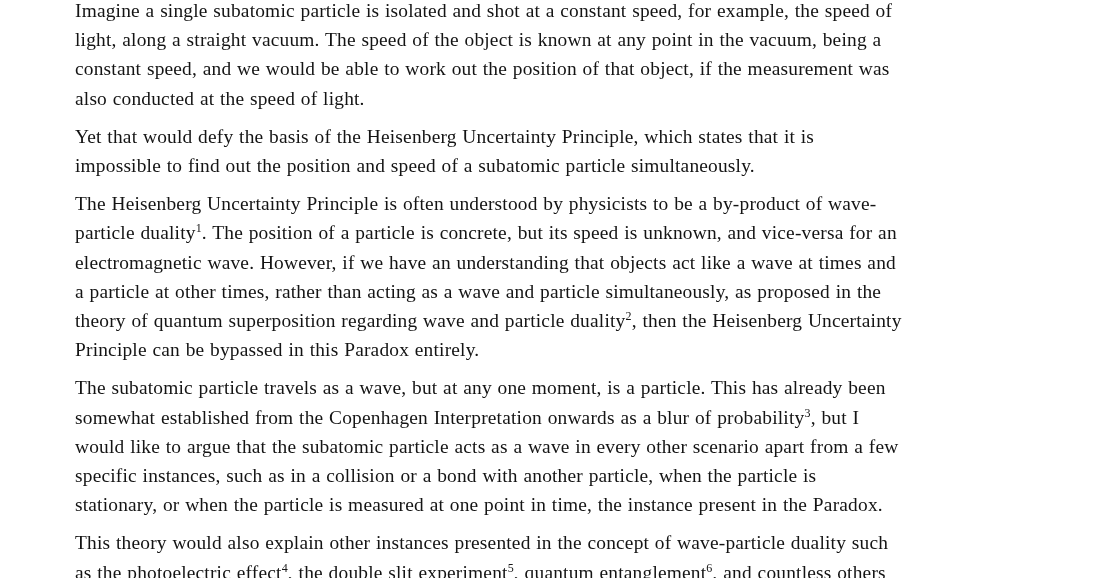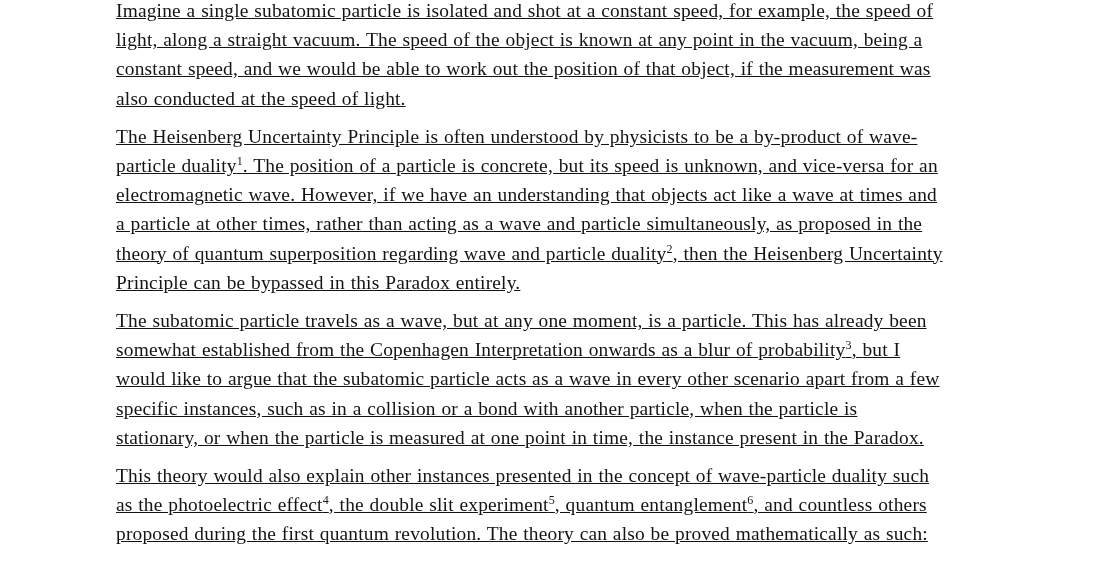--- a/index.html
+++ b/index.html
@@ -14,22 +14,21 @@
     overflow: hidden;
     font-family: "Liberation Serif", "DejaVu Serif", serif;
     color: #1a1a1a;
   }
   #page {
     position: relative;
     width: 1100px;
     height: 578px;
     background: #ffffff;
     box-sizing: border-box;
-    padding: 0 140px 0 116px;
-    text-decoration: underline;
+    padding: 0 140px 0 75px;
   }
   .doc-body {
     position: relative;
     top: -4px;
     width: 828px;
   }
   p.para {
     margin: 0 0 9px 0;
     font-size: 19.4px;
     line-height: 29.2px;
@@ -48,17 +47,18 @@
     vertical-align: 0.62em;
     font-family: "Liberation Serif", "DejaVu Serif", serif;
   }
 </style>
 </head>
 <body>
 
 <div id="page" style="background: rgb(255, 255, 255); color: rgb(20, 20, 20);">
   <div class="doc-body">
       <p class="para"><span>Imagine a single subatomic particle is isolated and shot at a constant speed, for example, the speed of light, along a straight vacuum. The speed of the object is known at any point in the vacuum, being a constant speed, and we would be able to work out the position of that object, if the measurement was also conducted at the speed of light.</span></p>
+      <p class="para"><span>Yet that would defy the basis of the Heisenberg Uncertainty Principle, which states that it is impossible to find out the position and speed of a subatomic particle simultaneously.</span></p>
       <p class="para"><span>The Heisenberg Uncertainty Principle is often understood by physicists to be a by-product of wave-particle duality</span><sup class="fn">1</sup><span>. The position of a particle is concrete, but its speed is unknown, and vice-versa for an electromagnetic wave. However, if we have an understanding that objects act like a wave at times and a particle at other times, rather than acting as a wave and particle simultaneously, as proposed in the theory of quantum superposition regarding wave and particle duality</span><sup class="fn">2</sup><span>, then the Heisenberg Uncertainty Principle can be bypassed in this Paradox entirely.</span></p>
       <p class="para"><span>The subatomic particle travels as a wave, but at any one moment, is a particle. This has already been somewhat established from the Copenhagen Interpretation onwards as a blur of probability</span><sup class="fn">3</sup><span>, but I would like to argue that the subatomic particle acts as a wave in every other scenario apart from a few specific instances, such as in a collision or a bond with another particle, when the particle is stationary, or when the particle is measured at one point in time, the instance present in the Paradox.</span></p>
       <p class="para"><span>This theory would also explain other instances presented in the concept of wave-particle duality such as the photoelectric effect</span><sup class="fn">4</sup><span>, the double slit experiment</span><sup class="fn">5</sup><span>, quantum entanglement</span><sup class="fn">6</sup><span>, and countless others proposed during the first quantum revolution. The theory can also be proved mathematically as such:</span></p>
     </div>
 </div>
 
 </body></html>

